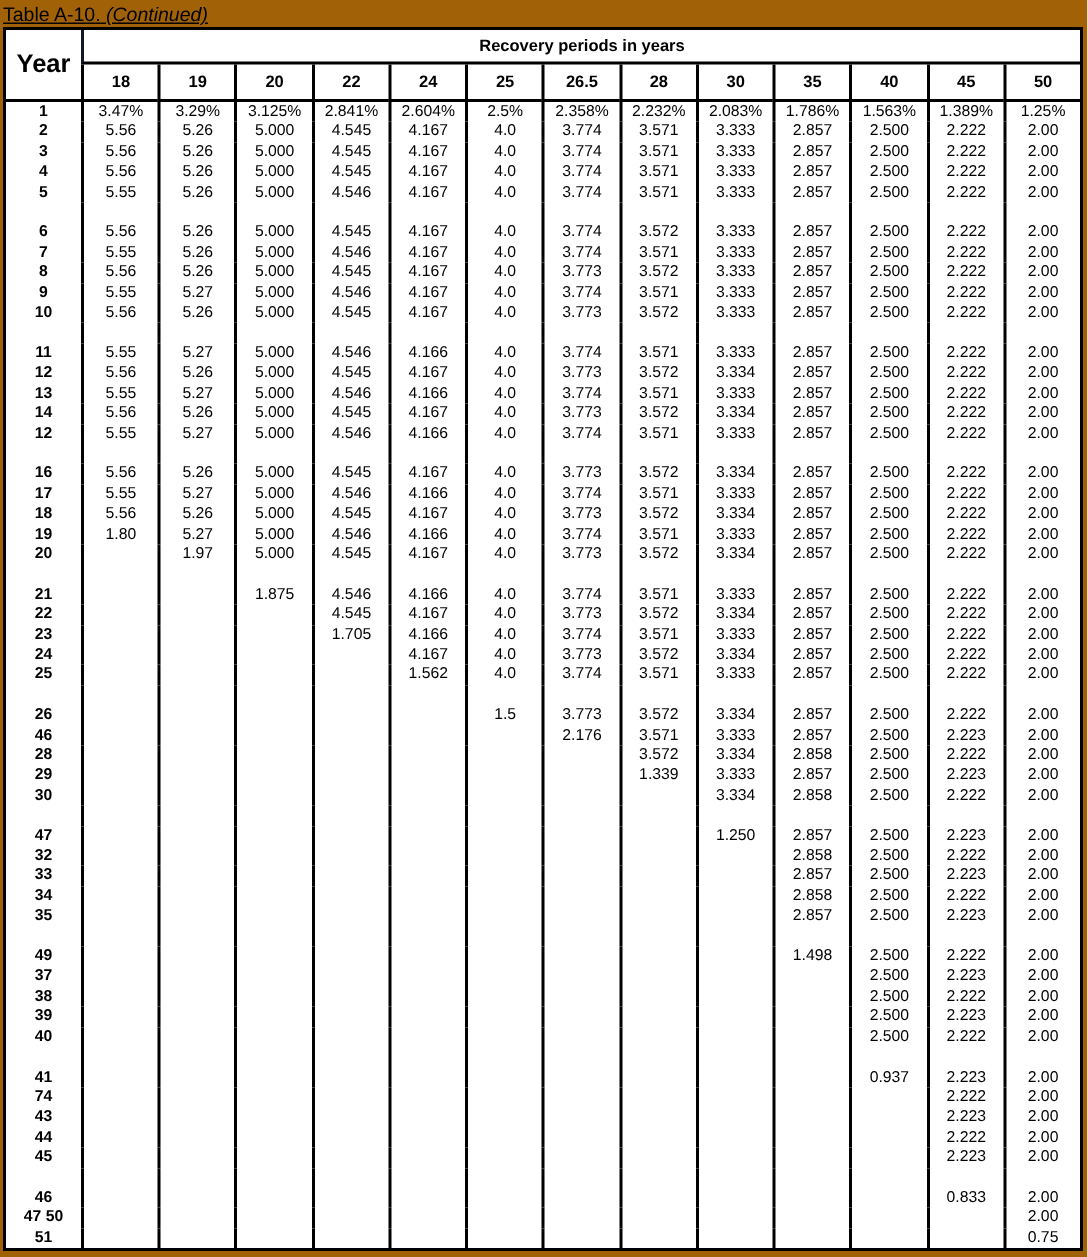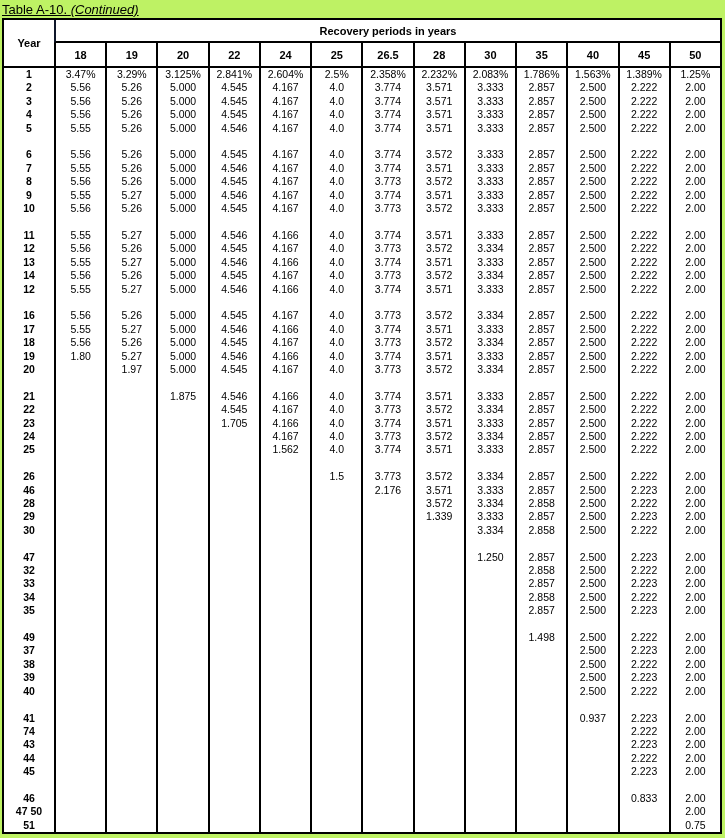--- a/index.html
+++ b/index.html
@@ -6,21 +6,21 @@
     margin: 0;
     padding: 0;
     background: #ffffff;
     color: #000000;
     font-family: "Liberation Sans", sans-serif;
   }
   .page {
     position: relative;
     width: 725px;
     height: 838px;
-    background: #bef264;
+    background: #a16207;
     box-sizing: border-box;
     padding: 2px 2px 0 2px;
   }
   .doc-title {
     font-size: 13px;
     line-height: 15px;
     height: 16px;
     white-space: nowrap;
     text-decoration: underline;
   }
@@ -38,21 +38,21 @@
     background: #ffffff;
   }
   .year-head {
     grid-column: 1;
     grid-row: 1 / 3;
     border-bottom: 2px solid #000000;
     display: flex;
     align-items: center;
     justify-content: center;
     font-weight: bold;
-    font-size: 11px;
+    font-size: 17px;
   }
   .group-head {
     grid-column: 2 / 15;
     grid-row: 1;
     border-left: 2px solid #0f172a;
     border-bottom: 2px solid #000000;
     display: flex;
     align-items: center;
     justify-content: center;
     font-weight: bold;

